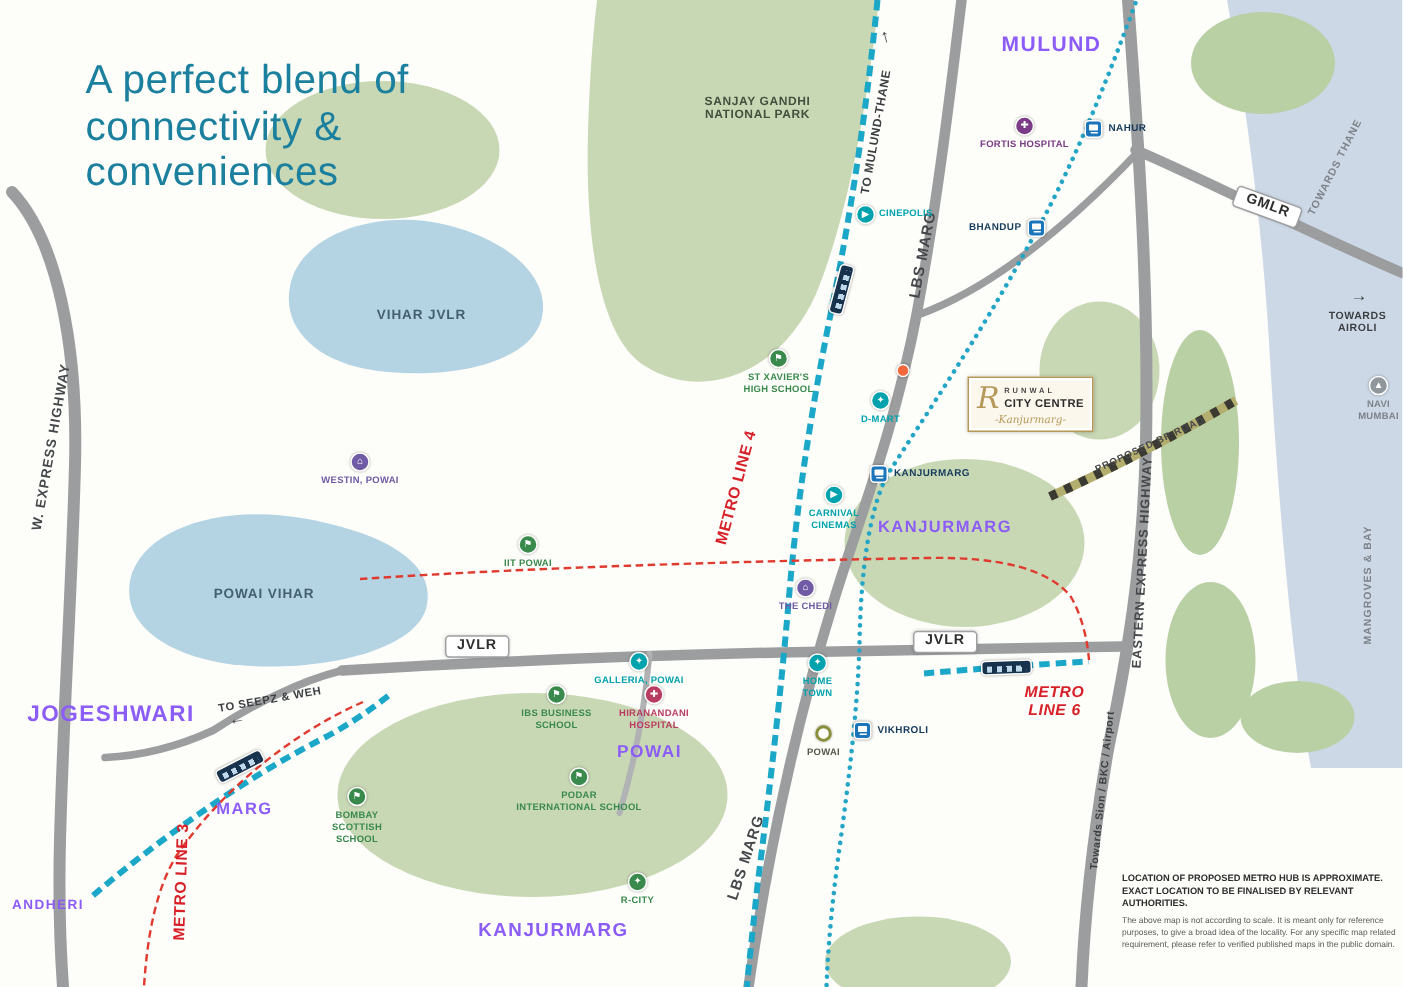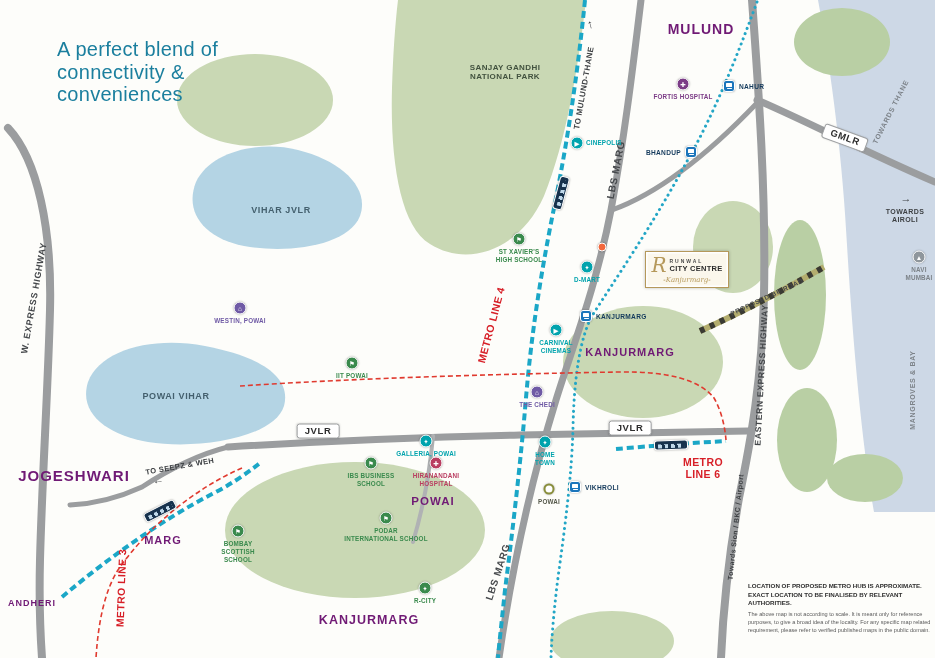--- a/index.html
+++ b/index.html
@@ -2,42 +2,42 @@
 <html><head>
 <meta charset="utf-8">
 <style>
   *{margin:0;padding:0;box-sizing:border-box}
   html,body{width:935px;height:658px}
   body{font-family:"Liberation Sans",sans-serif;background:#fff}
   #map{position:relative;width:935px;height:658px;background:#fdfdfa;overflow:hidden}
   #map > svg{position:absolute;left:0;top:0}
   #labels{position:absolute;left:0;top:0;width:100%;height:100%}
   .maplabel{position:absolute;transform:translate(-50%,-50%);white-space:pre-line;text-align:center;line-height:1.15;pointer-events:none}
-  .area{font-weight:700;color:#701a75;letter-spacing:1px}
+  .area{font-weight:700;color:#8b5cf6;letter-spacing:1px}
   .water{font-weight:700;color:#44606e;letter-spacing:.6px}
   .park{font-weight:700;color:#42523f;letter-spacing:.4px}
   .road{font-weight:700;color:#45484b;letter-spacing:.7px;white-space:nowrap}
   .pill{font-weight:700;color:#2e2e2e;background:#fff;border:1px solid #9ea0a2;border-radius:3px;padding:1px 7px;letter-spacing:.6px;white-space:nowrap;box-shadow:0 0 2px rgba(0,0,0,.15)}
   .metro{font-weight:700;color:#d71f27;letter-spacing:.4px;white-space:pre-line}
   .dir{font-weight:700;color:#3c3f42;letter-spacing:.4px}
   .dir-gray{font-weight:700;color:#7c8288;letter-spacing:.7px;white-space:nowrap}
   .arrow{font-weight:700;color:#3c3f42;line-height:1}
   .poi{position:absolute;width:13px;height:13px;border-radius:50%;transform:translate(-50%,-50%);color:#fff;font-size:6.5px;line-height:12px;text-align:center;border:1px solid #fff;box-shadow:0 0 2px rgba(0,0,0,.35)}
   .poi.ring{width:11px;height:11px;background:#fff;border:2.5px solid #8a8f3c}
   .poilabel{position:absolute;font-size:6.3px;font-weight:700;letter-spacing:.2px;white-space:pre-line;text-align:center;line-height:1.25}
   .lb-below{transform:translate(-50%,0)}
   .lb-right{transform:translate(0,-50%);text-align:left}
   .lb-left{transform:translate(-100%,-50%);text-align:right}
   .station{position:absolute;width:12px;height:12px;border-radius:3px;background:#1b75bb;transform:translate(-50%,-50%);border:1px solid #fff;box-shadow:0 0 2px rgba(0,0,0,.35)}
   .station::before{content:"";display:block;width:6px;height:3.5px;background:#fff;margin:2.2px auto 1px;border-radius:.5px}
   .station::after{content:"";display:block;width:5px;height:1.5px;background:#fff;margin:0 auto;border-radius:1px}
   .stlabel{position:absolute;font-size:6.6px;font-weight:700;color:#143a5c;letter-spacing:.3px;white-space:nowrap}
   .train{position:absolute;width:34px;height:10px;background:#17324d;border:1px solid #fff;border-radius:3px;box-shadow:0 0 2px rgba(0,0,0,.4)}
   .train::before{content:"";position:absolute;left:3px;top:2.5px;right:3px;height:4px;background:repeating-linear-gradient(90deg,#bfd8ea 0 3.5px,rgba(0,0,0,0) 3.5px 6.5px)}
-  #title{position:absolute;left:57px;top:38px;font-size:20px;line-height:1.13;color:#1b7f9e;white-space:pre-line;letter-spacing:.3px}
+  #title{position:absolute;left:57px;top:38px;font-size:27px;line-height:1.13;color:#1b7f9e;white-space:pre-line;letter-spacing:.3px}
   #logo{position:absolute;left:645px;top:251px;width:84px;background:#fbf7ec;border:1px solid #b5985a;box-shadow:inset 0 0 0 1.5px #fff,0 0 3px rgba(0,0,0,.25);padding:3px 4px;text-align:center}
   .logo-row{display:flex;align-items:center;justify-content:center;gap:3px}
   .logo-r{font-family:"DejaVu Serif",serif;font-style:italic;font-size:20px;color:#b5985a;line-height:1}
   .logo-names{display:flex;flex-direction:column;text-align:left}
   .logo-n1{font-size:5px;letter-spacing:2px;color:#4a4a4a;font-weight:700}
   .logo-n2{font-size:7.5px;font-weight:700;color:#2b2b2b;letter-spacing:.3px}
   .logo-sub{font-family:"DejaVu Serif",serif;font-style:italic;font-size:7px;color:#b5985a;margin-top:1px}
   #project-dot{position:absolute;left:602px;top:247px;width:9px;height:9px;background:#f2673c;border:1.5px solid #fff;border-radius:50%;transform:translate(-50%,-50%);box-shadow:0 0 2px rgba(0,0,0,.4)}
   #disclaimer{position:absolute;left:748px;top:582px;width:186px;color:#2e2e2e;text-align:left}
   #disclaimer .b{font-size:6.2px;font-weight:700;line-height:1.4}
@@ -108,21 +108,21 @@
       <div class="maplabel road" style="left: 34px; top: 298px; font-size: 9px; transform: translate(-50%, -50%) rotate(-80deg);">W. EXPRESS HIGHWAY</div>
       <div class="maplabel road" style="left: 616px; top: 170px; font-size: 10px; transform: translate(-50%, -50%) rotate(-79deg);">LBS MARG</div>
       <div class="maplabel road" style="left: 498px; top: 572px; font-size: 10px; transform: translate(-50%, -50%) rotate(-72deg);">LBS MARG</div>
       <div class="maplabel pill" style="left: 318px; top: 431px; font-size: 9.5px; transform: translate(-50%, -50%) rotate(0deg);">JVLR</div>
       <div class="maplabel pill" style="left: 630px; top: 428px; font-size: 9.5px; transform: translate(-50%, -50%) rotate(0deg);">JVLR</div>
       <div class="maplabel pill" style="left: 845px; top: 138px; font-size: 9.5px; transform: translate(-50%, -50%) rotate(20deg);">GMLR</div>
       <div class="maplabel road" style="left: 762px; top: 375px; font-size: 8.5px; transform: translate(-50%, -50%) rotate(-87deg);">EASTERN EXPRESS HIGHWAY</div>
       <div class="maplabel road" style="left: 767px; top: 297px; font-size: 6.5px; transform: translate(-50%, -50%) rotate(-25deg);">PROPOSED BP ROAD</div>
       <div class="maplabel metro" style="left: 491px; top: 325px; font-size: 10.5px; transform: translate(-50%, -50%) rotate(-75deg);">METRO LINE 4</div>
       <div class="maplabel metro" style="left: 121px; top: 588px; font-size: 10.5px; transform: translate(-50%, -50%) rotate(-88deg);">METRO LINE 3</div>
-      <div class="maplabel metro" style="left: 703px; top: 468px; font-size: 10.5px; transform: translate(-50%, -50%) rotate(0deg);">METRO
+      <div class="maplabel metro" style="left: 703px; top: 468px; font-size: 10.5px; transform: translate(-50%, -50%) rotate(0deg); font-style: italic;">METRO
 LINE 6</div>
       <div class="maplabel dir" style="left: 584px; top: 88px; font-size: 8px; transform: translate(-50%, -50%) rotate(-80deg);">TO MULUND-THANE</div>
       <div class="maplabel arrow" style="left: 590px; top: 24px; font-size: 12px; transform: translate(-50%, -50%) rotate(-15deg);">↑</div>
       <div class="maplabel dir-gray" style="left: 891px; top: 112px; font-size: 7px; transform: translate(-50%, -50%) rotate(-63deg);">TOWARDS THANE</div>
       <div class="maplabel dir" style="left: 905px; top: 216px; font-size: 7px; transform: translate(-50%, -50%) rotate(0deg);">TOWARDS
 AIROLI</div>
       <div class="maplabel arrow" style="left: 906px; top: 198px; font-size: 11px; transform: translate(-50%, -50%) rotate(0deg);">→</div>
       <div class="maplabel dir-gray" style="left: 913px; top: 390px; font-size: 7px; transform: translate(-50%, -50%) rotate(-90deg);">MANGROVES &amp; BAY</div>
       <div class="maplabel dir" style="left: 736px; top: 527px; font-size: 7px; transform: translate(-50%, -50%) rotate(-84deg);">Towards Sion / BKC / Airport</div>
       <div class="maplabel dir" style="left: 180px; top: 467px; font-size: 7.5px; transform: translate(-50%, -50%) rotate(-10deg);">TO SEEPZ &amp; WEH</div>

